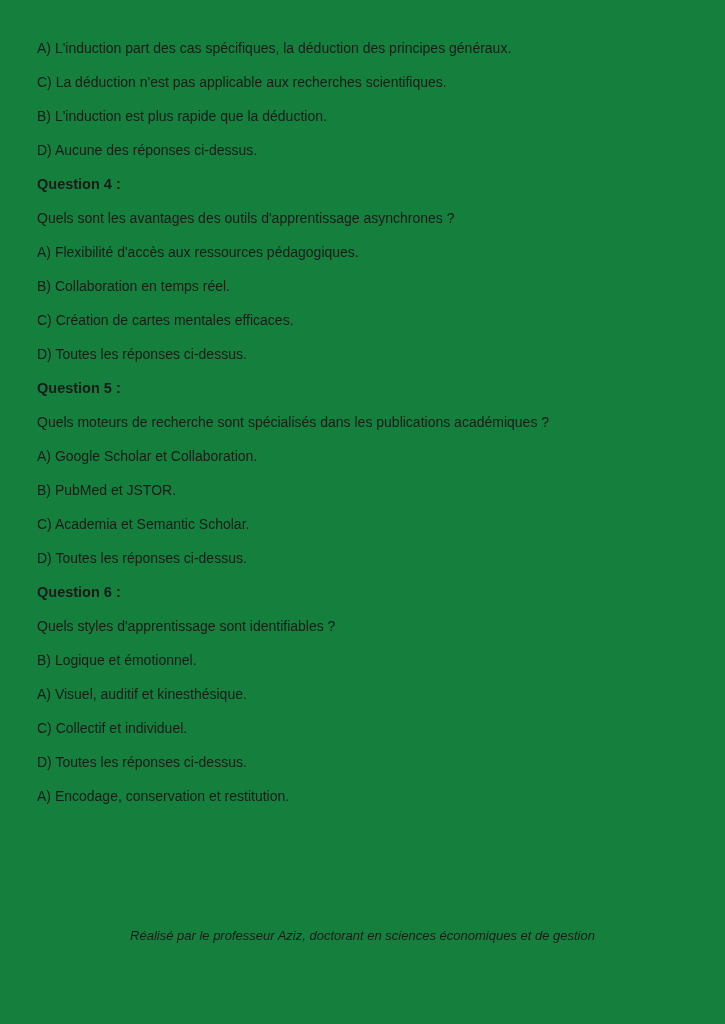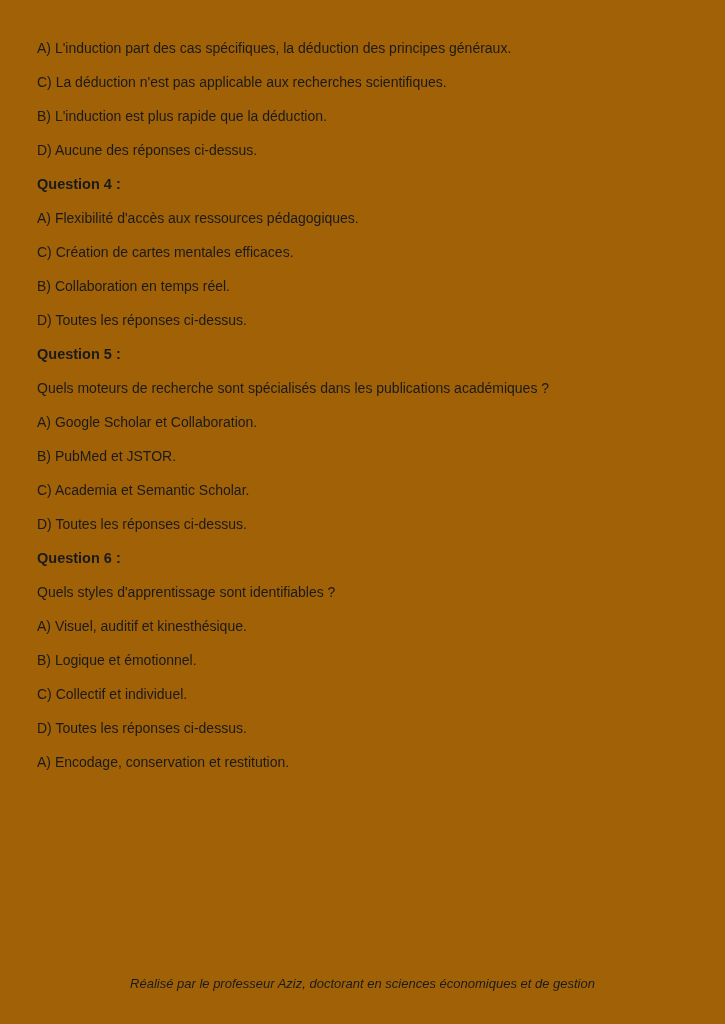--- a/index.html
+++ b/index.html
@@ -13,21 +13,21 @@
     position: relative;
     background: #ffffff;
     font-family: "Liberation Sans", sans-serif;
     color: #1a1a1a;
     overflow: hidden;
   }
   .page {
     width: 725px;
     height: 1024px;
     position: relative;
-    background: #a16207;
+    background: #15803d;
   }
   .content {
     position: absolute;
     left: 37px;
     top: 40px;
     right: 30px;
   }
   .option, .question-text {
     font-size: 14px;
     line-height: 17px;
@@ -36,57 +36,58 @@
     white-space: nowrap;
   }
   .question-heading {
     font-size: 14.5px;
     line-height: 17px;
     font-weight: bold;
     margin: 12px 0 17px 0;
   }
   .footer {
     position: absolute;
-    top: 976px;
+    top: 928px;
     left: 0;
     width: 725px;
     text-align: center;
     font-style: italic;
     font-size: 13px;
     line-height: 16px;
   }
 </style>
 </head>
 <body>
 
 <div class="page">
   <div class="content">
 
     <p class="option">A) L'induction part des cas spécifiques, la déduction des principes généraux.</p>
     <p class="option">C) La déduction n'est pas applicable aux recherches scientifiques.</p>
     <p class="option">B) L'induction est plus rapide que la déduction.</p>
     <p class="option">D) Aucune des réponses ci-dessus.</p>
 
     <h2 class="question-heading">Question 4 :</h2>
+    <p class="question-text">Quels sont les avantages des outils d'apprentissage asynchrones ?</p>
     <p class="option">A) Flexibilité d'accès aux ressources pédagogiques.</p>
+    <p class="option">B) Collaboration en temps réel.</p>
     <p class="option">C) Création de cartes mentales efficaces.</p>
-    <p class="option">B) Collaboration en temps réel.</p>
     <p class="option">D) Toutes les réponses ci-dessus.</p>
 
     <h2 class="question-heading">Question 5 :</h2>
     <p class="question-text">Quels moteurs de recherche sont spécialisés dans les publications académiques ?</p>
     <p class="option">A) Google Scholar et Collaboration.</p>
     <p class="option">B) PubMed et JSTOR.</p>
     <p class="option">C) Academia et Semantic Scholar.</p>
     <p class="option">D) Toutes les réponses ci-dessus.</p>
 
     <h2 class="question-heading">Question 6 :</h2>
     <p class="question-text">Quels styles d'apprentissage sont identifiables ?</p>
+    <p class="option">B) Logique et émotionnel.</p>
     <p class="option">A) Visuel, auditif et kinesthésique.</p>
-    <p class="option">B) Logique et émotionnel.</p>
     <p class="option">C) Collectif et individuel.</p>
     <p class="option">D) Toutes les réponses ci-dessus.</p>
 
     <p class="option">A) Encodage, conservation et restitution.</p>
 
   </div>
 
   <div class="footer">Réalisé par le professeur Aziz, doctorant en sciences économiques et de gestion</div>
 </div>
 

